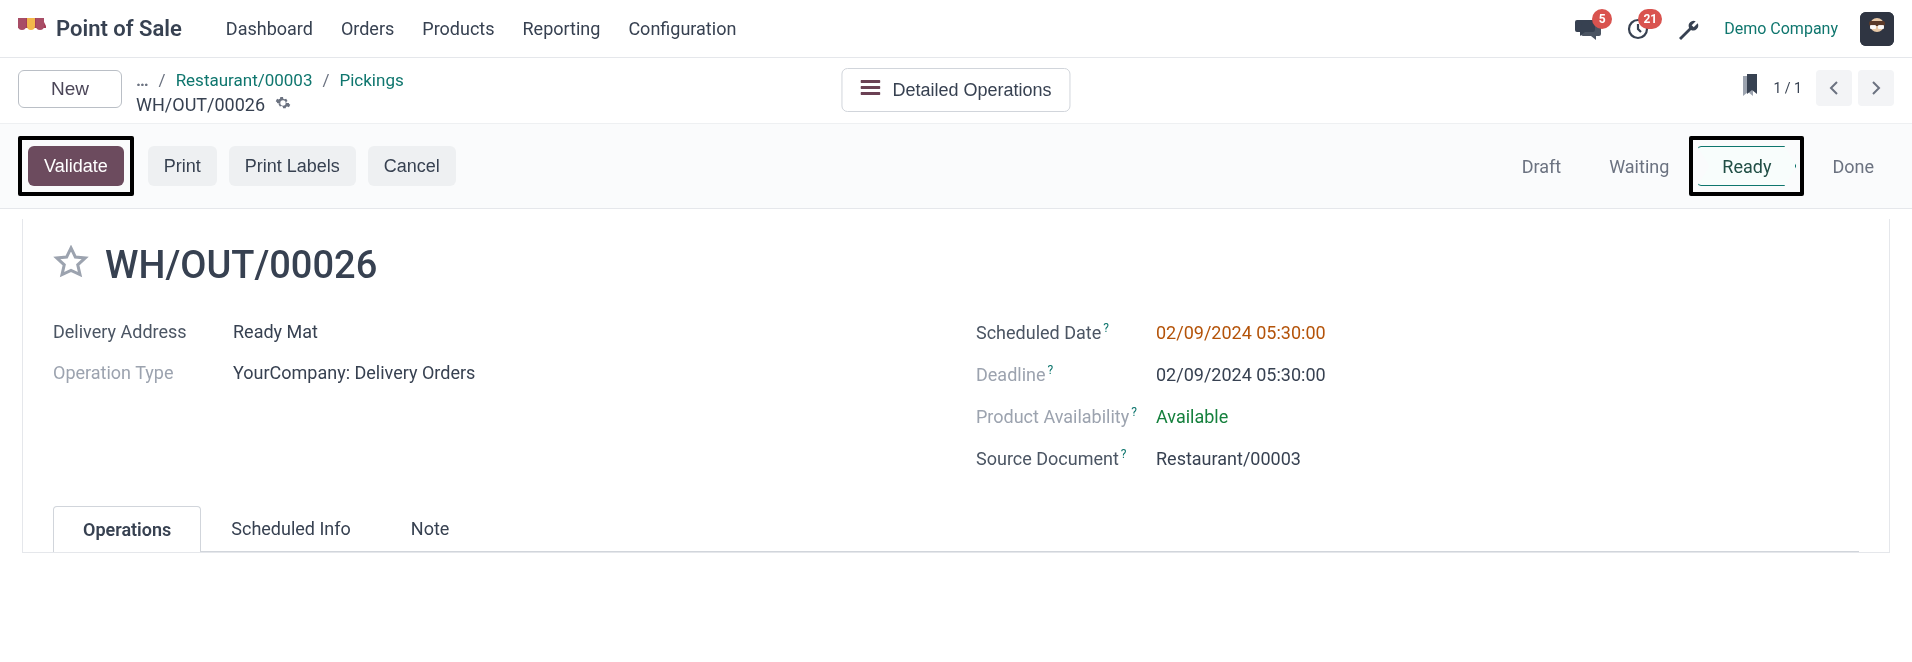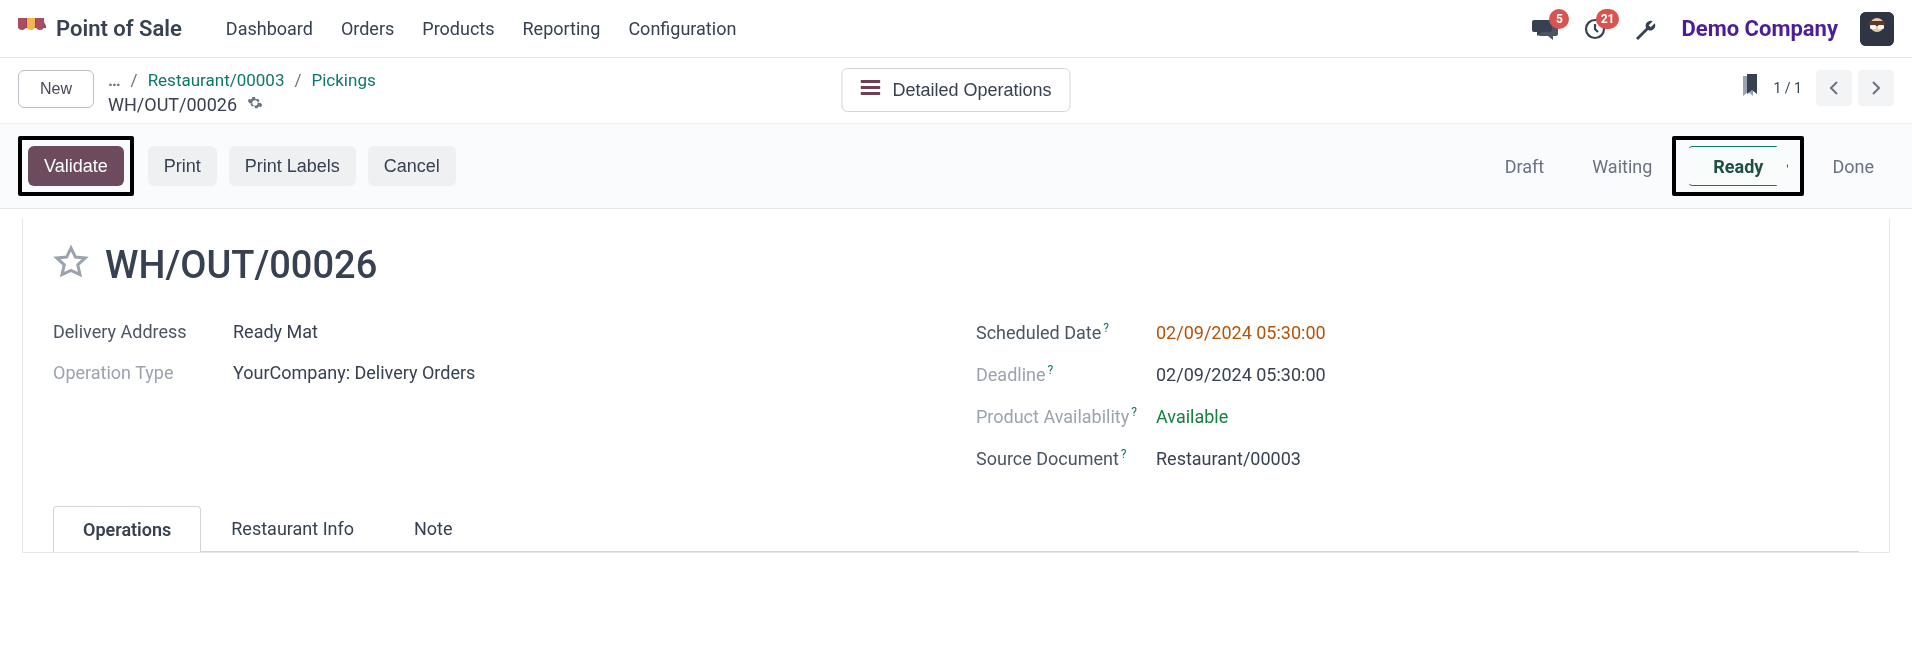--- a/index.html
+++ b/index.html
@@ -15,32 +15,32 @@
   .brand-title { font-size: 22px; font-weight: 600; color: #374151; }
   .nav-menu { display: flex; gap: 28px; margin-left: 10px; }
   .nav-item { font-size: 18px; color: #374151; cursor: pointer; }
   .nav-right { margin-left: auto; display: flex; align-items: center; gap: 22px; }
   .icon-wrap { position: relative; width: 28px; height: 28px; display: inline-flex; align-items: center; justify-content: center; color: #374151; }
   .badge {
     position: absolute; top: -6px; right: -10px; min-width: 20px; height: 20px;
     padding: 0 5px; border-radius: 10px; background: #d9534f; color: #fff;
     font-size: 12px; font-weight: 700; display: flex; align-items: center; justify-content: center;
   }
-  .company-name { font-size: 22px; color: #4c1d95; font-weight: bold; }
+  .company-name { font-size: 16px; color: #0f766e; }
   .avatar { width: 34px; height: 34px; border-radius: 6px; background: #2f3542; display: inline-flex; align-items: center; justify-content: center; overflow: hidden; }
 
   
   .control-panel {
     display: flex; align-items: flex-start; padding: 12px 18px 8px 18px; border-bottom: 1px solid #eef0f2;
     position: relative;
   }
   .cp-left { display: flex; align-items: flex-start; gap: 14px; }
   .btn-new {
-    height: 38px; padding: 0 21px; border: 1px solid #babfc6; background: #fff;
-    border-radius: 6px; font-size: 16px; color: #4b4658; cursor: pointer;
+    height: 38px; padding: 0 32px; border: 1px solid #babfc6; background: #fff;
+    border-radius: 6px; font-size: 19px; color: #4b4658; cursor: pointer;
   }
   .breadcrumbs { display: flex; flex-direction: column; gap: 4px; }
   .bc-row { display: flex; align-items: center; gap: 10px; color: #6b7280; font-size: 17px; }
   .bc-link { color: #0f766e; }
   .bc-current { font-size: 18px; color: #374151; }
   .gear { color: #6b7280; }
 
   .cp-center { position: absolute; left: 50%; transform: translateX(-50%); top: 10px; }
   .btn-detailed {
     display: inline-flex; align-items: center; gap: 12px;
@@ -57,21 +57,21 @@
     background: #f3f4f6; border-radius: 4px; color: #6b7280; cursor: pointer;
   }
 
   
   .action-bar {
     display: flex; align-items: center; padding: 12px 18px; border-bottom: 1px solid #e5e7eb;
     background: #fafbfc;
   }
   .highlight-box { border: 4px solid #000; padding: 6px; border-radius: 2px; }
   .highlight-box.primary { padding: 6px; }
-  .highlight-box.status { padding: 6px 12px; font-weight: bold; }
+  .highlight-box.status { padding: 6px 4px; }
   .btn {
     height: 40px; padding: 0 16px; border: none; border-radius: 6px;
     font-size: 18px; cursor: pointer; background: #eef0f2; color: #374151;
   }
   .btn + .btn { margin-left: 10px; }
   .btn-primary { background: #6c4b5e; color: #fff; }
   .secondary-group { display: flex; gap: 2px; margin-left: 14px; }
 
   .statusbar { margin-left: auto; display: flex; align-items: center; gap: 0; }
   .status-chip {
@@ -284,18 +284,18 @@
         </div>
         <div class="field-row">
           <span class="field-label"><span>Source Document</span><span class="qmark">?</span></span>
           <span class="field-value">Restaurant/00003</span>
         </div>
       </div>
     </div>
 
     <div class="tabs">
       <div class="tab active">Operations</div>
-      <div class="tab">Restaurant Info</div>
+      <div class="tab">Scheduled Info</div>
       <div class="tab">Note</div>
     </div>
 
   </div>
 </div>
 
 </body></html>

